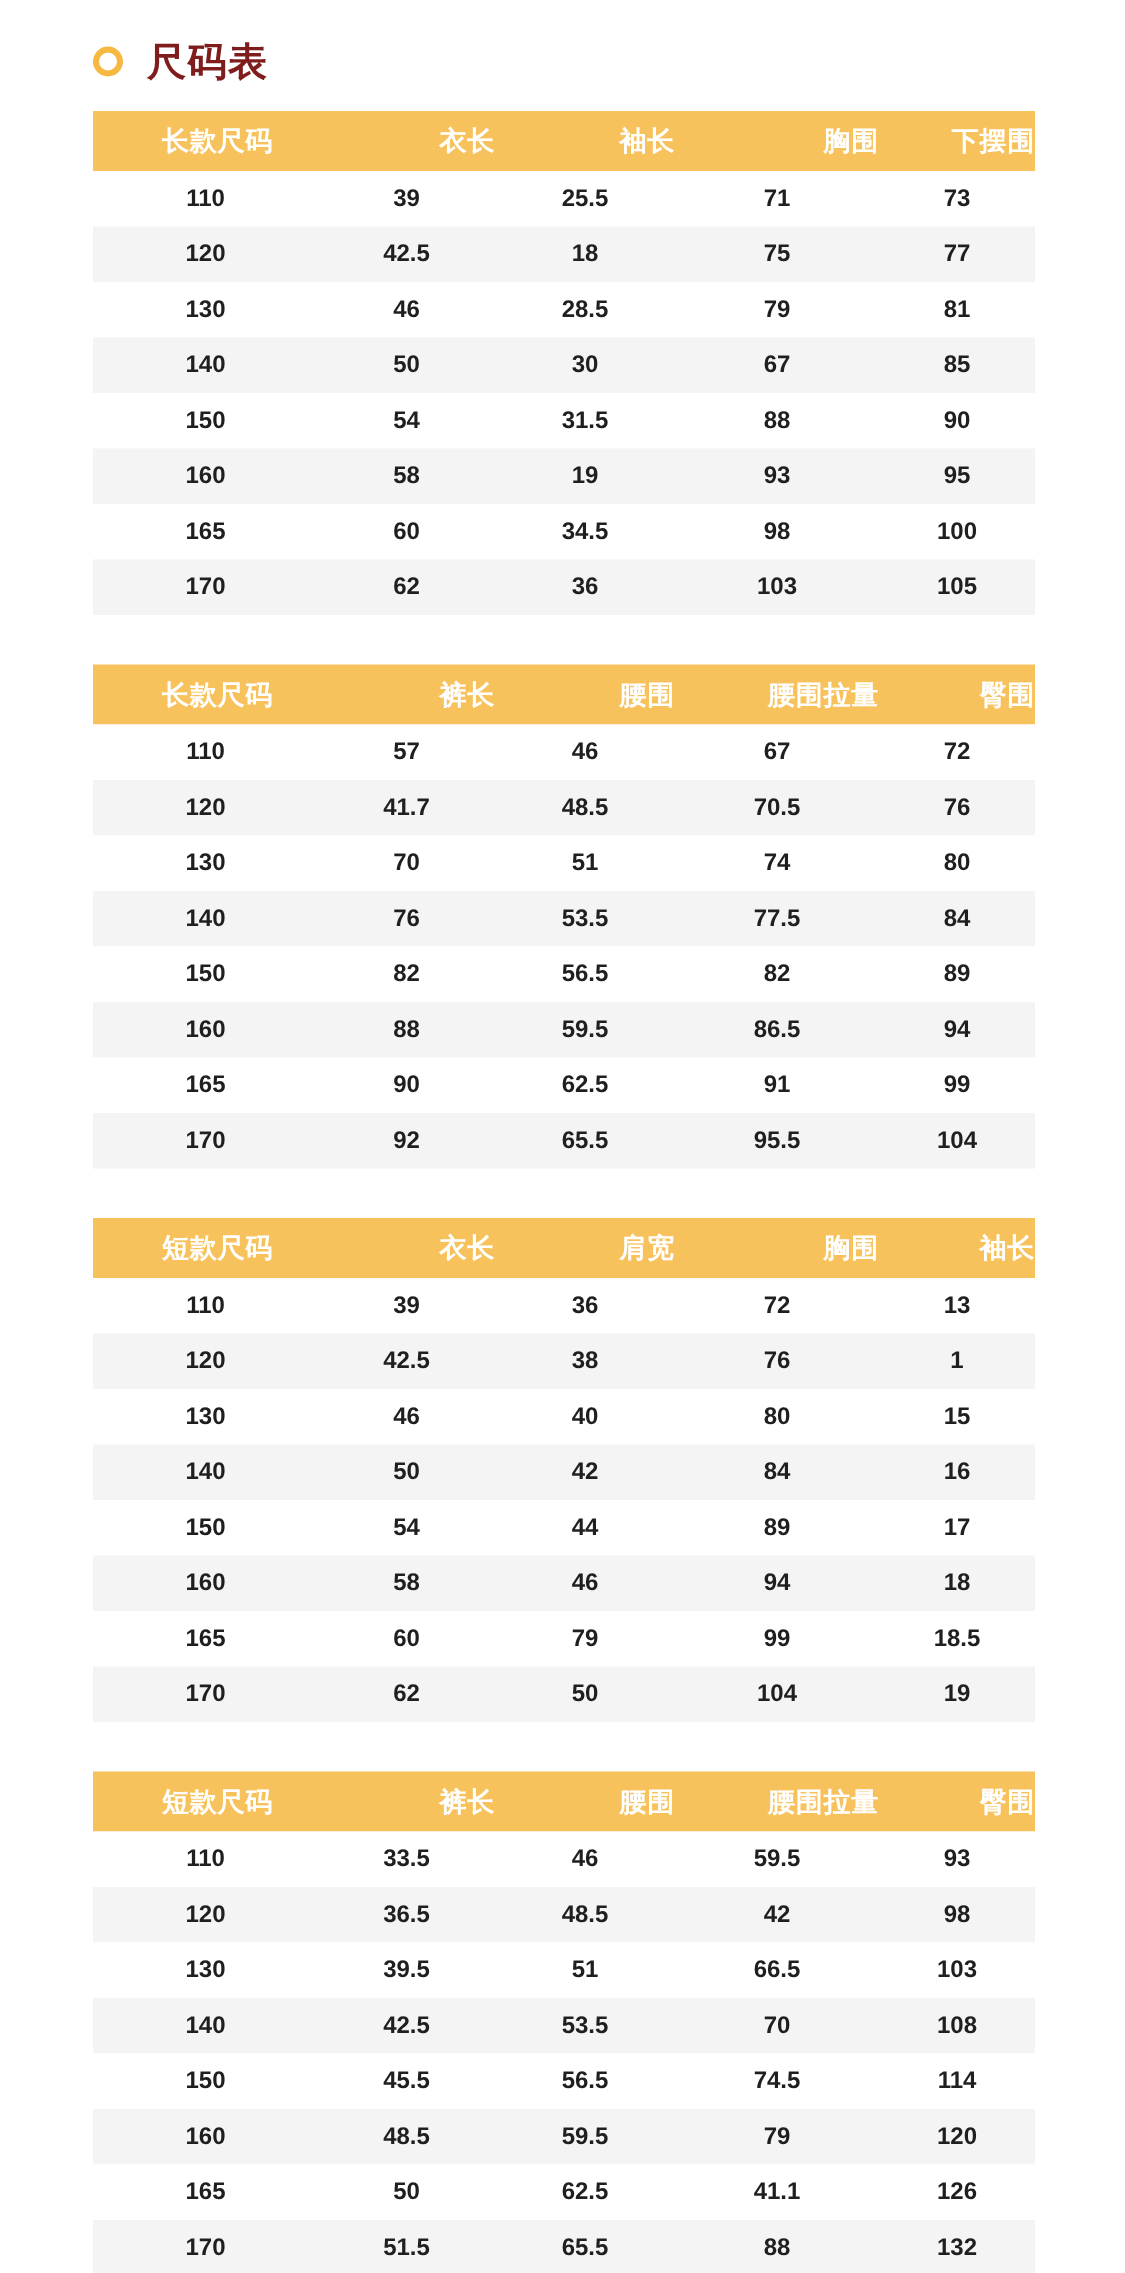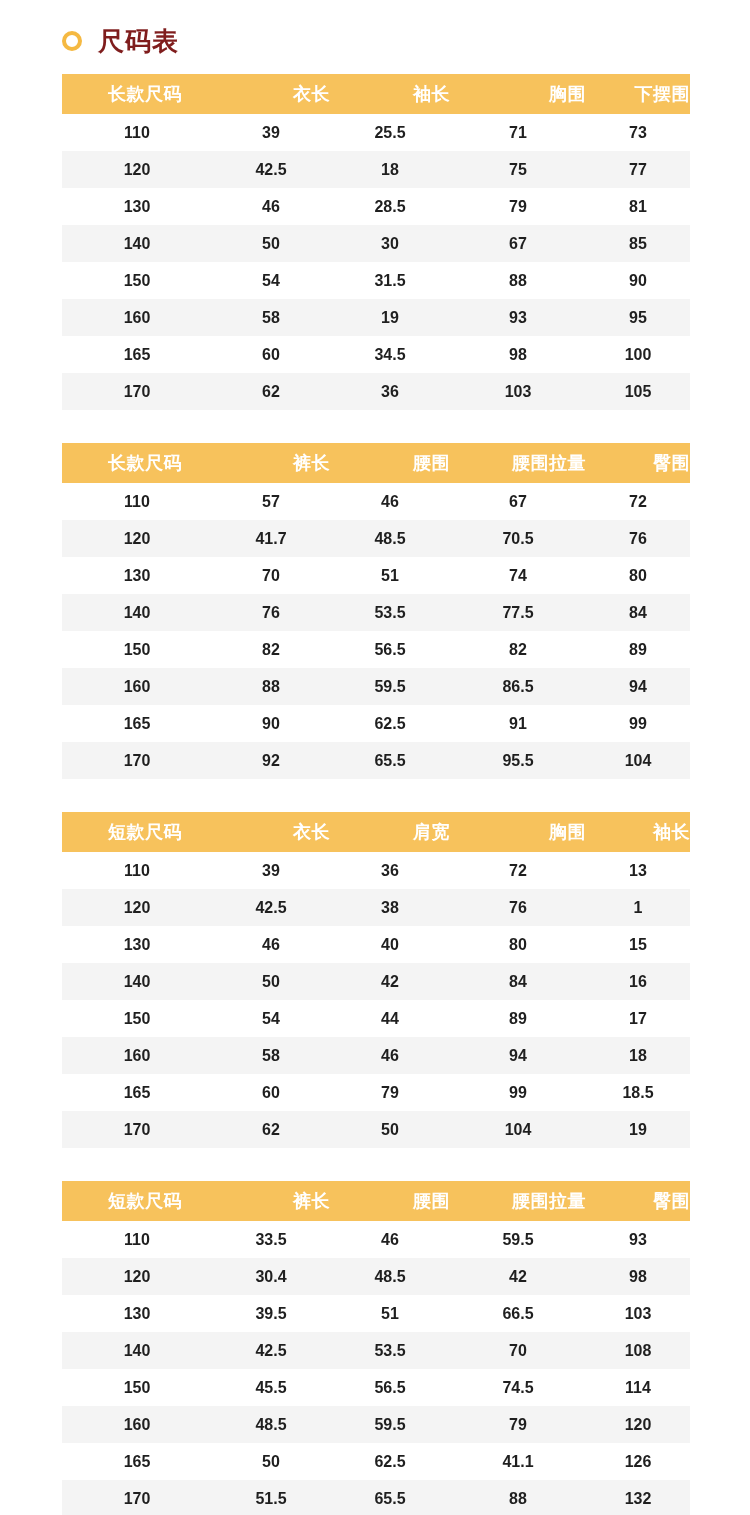--- a/index.html
+++ b/index.html
@@ -357,21 +357,21 @@
         <tbody>
           <tr>
             <td>110</td>
             <td>33.5</td>
             <td>46</td>
             <td>59.5</td>
             <td>93</td>
           </tr>
           <tr class="striped">
             <td>120</td>
-            <td>30.4</td>
+            <td>36.5</td>
             <td>48.5</td>
             <td>42</td>
             <td>98</td>
           </tr>
           <tr>
             <td>130</td>
             <td>39.5</td>
             <td>51</td>
             <td>66.5</td>
             <td>103</td>

